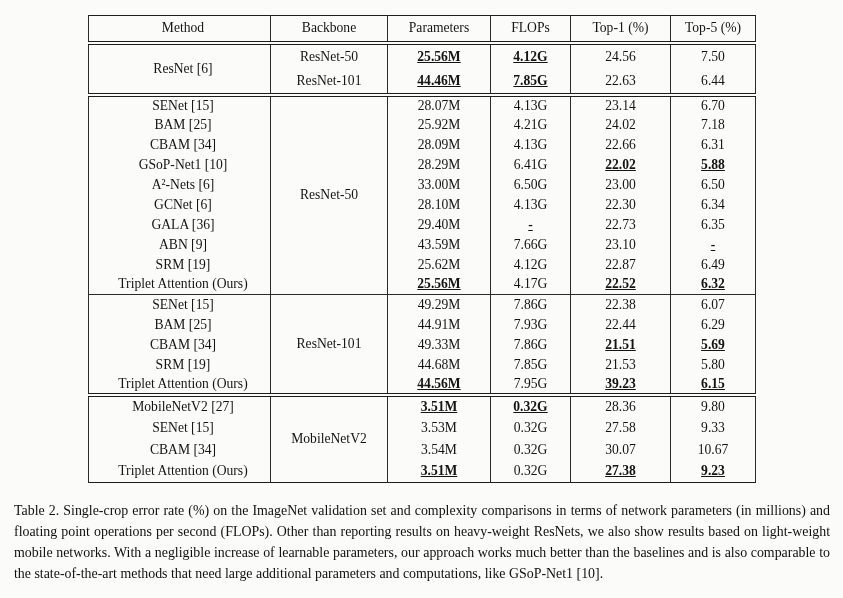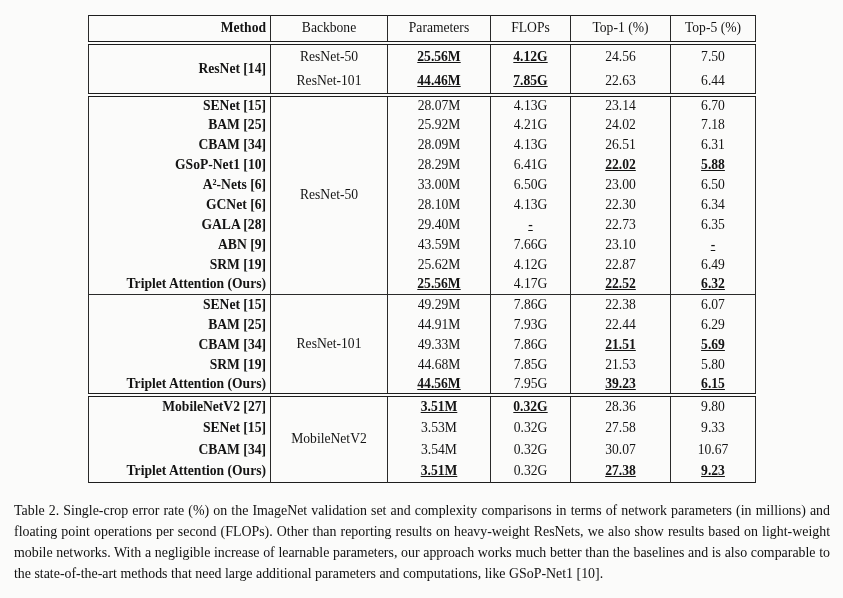--- a/index.html
+++ b/index.html
@@ -24,21 +24,21 @@
     border-left:1px solid #2a2a2a;
     border-right:1px solid #2a2a2a;
     font-weight:normal;
     font-size:13.6px;
     text-align:center;
     vertical-align:middle;
     padding:1px 4px;
     white-space:nowrap;
   }
   thead th { height:27px; border-bottom:4px double #1d1d1d; }
-  th.method, td.method { text-align:right; padding-left:11px;font-weight:bold; }
+  th.method, td.method { text-align:center; padding-left:11px; }
 
   tr.sec-0 td { height:26px; }
   tr.sec-1 td, tr.sec-2 td { height:20px; }
   tr.sec-3 td { height:22px; }
 
   tr.sec-1.first td { border-top:4px double #1d1d1d; }
   tr.sec-2.first td { border-top:1px solid #2a2a2a; }
   tr.sec-3.first td { border-top:4px double #1d1d1d; }
 
   td.b { font-weight:bold;text-decoration:underline; }
@@ -71,21 +71,21 @@
           <th class="method">Method</th>
           <th>Backbone</th>
           <th>Parameters</th>
           <th>FLOPs</th>
           <th>Top-1 (%)</th>
           <th>Top-5 (%)</th>
         </tr>
     </thead>
     <tbody id="table-body">
         <tr class="sec-0 first">
-          <td class="method" rowspan="2">ResNet [14]</td>
+          <td class="method" rowspan="2">ResNet [6]</td>
           <td class="backbone">ResNet-50</td>
           <td class="b">25.56M</td>
           <td class="b">4.12G</td>
           <td>24.56</td>
           <td>7.50</td>
         </tr>
         <tr class="sec-0">
           <td class="backbone">ResNet-101</td>
           <td class="b">44.46M</td>
           <td class="b">7.85G</td>
@@ -104,21 +104,21 @@
           <td class="method">BAM [25]</td>
           <td>25.92M</td>
           <td>4.21G</td>
           <td>24.02</td>
           <td>7.18</td>
         </tr>
         <tr class="sec-1">
           <td class="method">CBAM [34]</td>
           <td>28.09M</td>
           <td>4.13G</td>
-          <td>26.51</td>
+          <td>22.66</td>
           <td>6.31</td>
         </tr>
         <tr class="sec-1">
           <td class="method">GSoP-Net1 [10]</td>
           <td>28.29M</td>
           <td>6.41G</td>
           <td class="b">22.02</td>
           <td class="b">5.88</td>
         </tr>
         <tr class="sec-1">
@@ -129,21 +129,21 @@
           <td>6.50</td>
         </tr>
         <tr class="sec-1">
           <td class="method">GCNet [6]</td>
           <td>28.10M</td>
           <td>4.13G</td>
           <td>22.30</td>
           <td>6.34</td>
         </tr>
         <tr class="sec-1">
-          <td class="method">GALA [28]</td>
+          <td class="method">GALA [36]</td>
           <td>29.40M</td>
           <td class="b">-</td>
           <td>22.73</td>
           <td>6.35</td>
         </tr>
         <tr class="sec-1">
           <td class="method">ABN [9]</td>
           <td>43.59M</td>
           <td>7.66G</td>
           <td>23.10</td>

